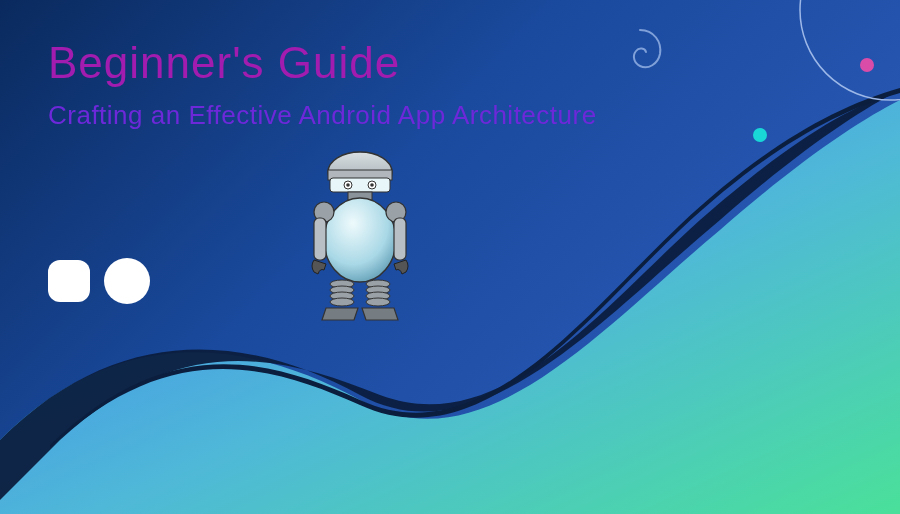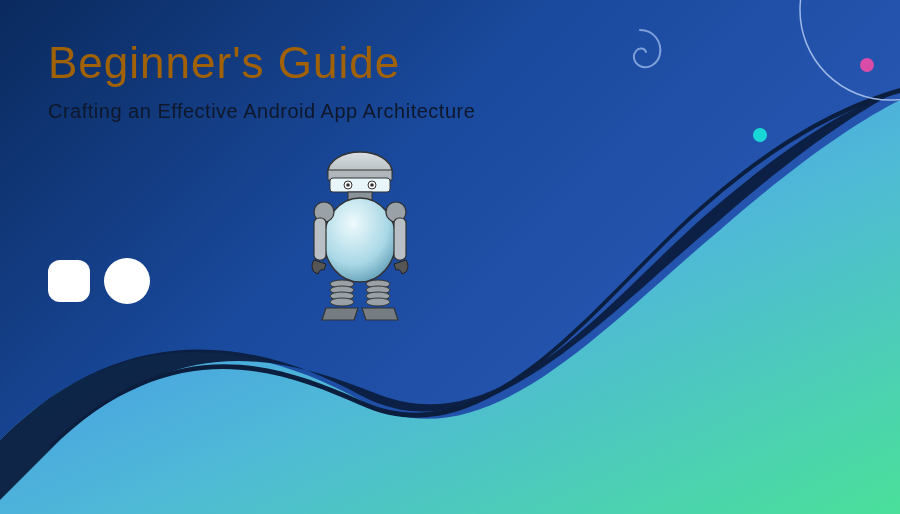--- a/index.html
+++ b/index.html
@@ -24,31 +24,31 @@
       top: 0;
       right: 0;
       width: 100%;
       height: 100%;
       pointer-events: none;
     }
     .title {
       position: absolute;
       top: 38px;
       left: 48px;
-      color: #a16207;
+      color: #a21caf;
       font-size: 44px;
       font-weight: 400;
       letter-spacing: 1px;
     }
     .subtitle {
       position: absolute;
       top: 100px;
       left: 48px;
-      color: #0f172a;
-      font-size: 20px;
+      color: #6d28d9;
+      font-size: 26px;
       font-weight: 300;
       letter-spacing: 0.5px;
     }
     .shape-group {
       position: absolute;
       top: 258px;
       left: 48px;
       display: flex;
       align-items: center;
       gap: 14px;

